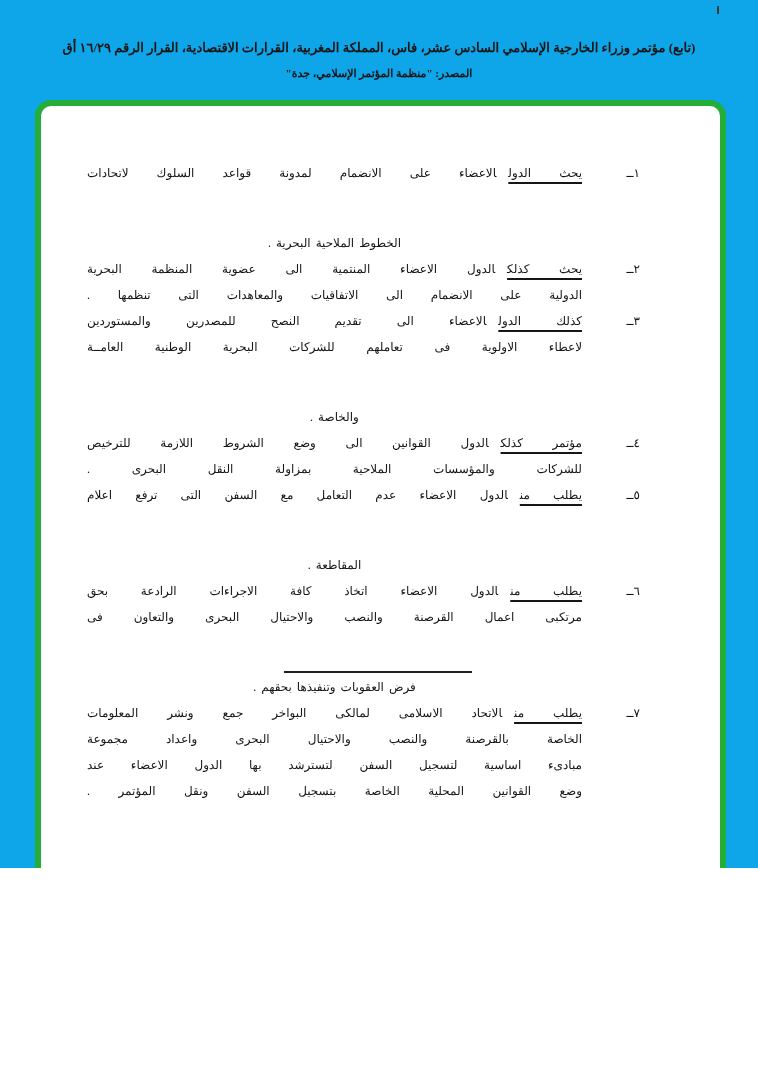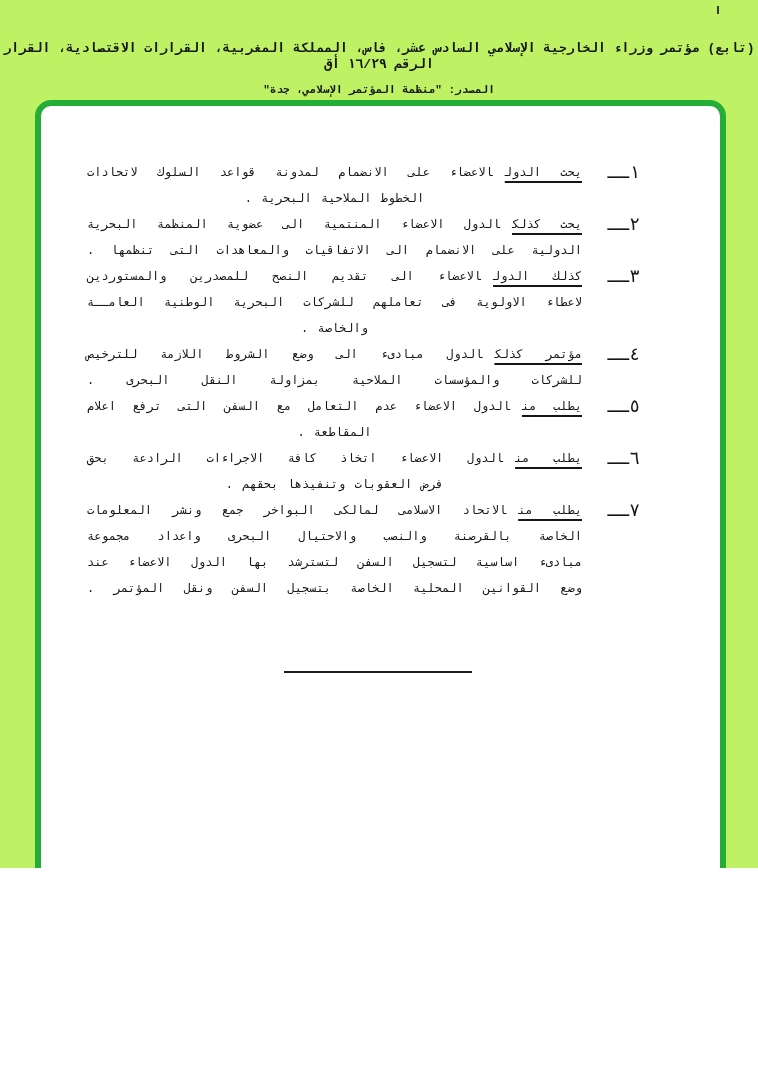--- a/index.html
+++ b/index.html
@@ -1,20 +1,20 @@
 <!DOCTYPE html>
 <html lang="ar"><head>
 <meta charset="utf-8">
 <style>
   html,body { margin:0; padding:0; background:#ffffff; }
   .page {
     position:relative;
     width:758px; height:868px;
-    background:#bef264;
-    font-family:Liberation Mono, monospace;
+    background:#0ea5e9;
+    font-family:Liberation Serif, serif;
     color:#161616;
     overflow:hidden;
   }
 
   
   .artifact {
     position:absolute; left:717px; top:6px;
     width:2px; height:8px; background:#3a3a3a;
   }
 
@@ -37,34 +37,34 @@
   .content {
     position:absolute;
     box-sizing:border-box;
     left:41px; top:106px;
     width:679px;
     padding:54px 80px 0 46px;
   }
   .item { display:flex; direction:rtl; column-gap:14px; }
   .num {
     flex:0 0 44px;
-    font-size:18px;
+    font-size:12px;
     line-height:26px;
     white-space:nowrap;
   }
   .body { flex:0 0 495px; width:495px; }
   .ln {
     direction:rtl;
     font-size:12px;
     line-height:26px;
     text-align:justify;
     text-align-last:justify;
     word-spacing:2px;
   }
-  .ln.center { text-align:center; text-align-last:center; }
+  .ln.center { text-align:center; text-align-last:center;margin-top:44px; }
   .lead {
     text-decoration:underline;
     text-decoration-thickness:1.5px;
     text-underline-offset:5px;
     padding-left:12px; 
   }
 
   
   .divider {
     position:absolute; left:284px; top:671px;
@@ -115,37 +115,38 @@
       <div class="body">
         <div class="ln"><span class="lead">كذلك الدول</span><span>الاعضاء الى تقديم النصح للمصدرين والمستوردين</span></div>
         <div class="ln">لاعطاء الاولوية فى تعاملهم للشركات البحرية الوطنية العامــة</div>
         <div class="ln center">والخاصة .</div>
       </div>
     </div>
 
     <div class="item">
       <div class="num">٤ــ</div>
       <div class="body">
-        <div class="ln"><span class="lead">مؤتمر كذلك</span><span>الدول مبادىء الى وضع الشروط اللازمة للترخيص</span></div>
+        <div class="ln"><span class="lead">مؤتمر كذلك</span><span>الدول القوانين الى وضع الشروط اللازمة للترخيص</span></div>
         <div class="ln">للشركات والمؤسسات الملاحية بمزاولة النقل البحرى .</div>
       </div>
     </div>
 
     <div class="item">
       <div class="num">٥ــ</div>
       <div class="body">
         <div class="ln"><span class="lead">يطلب من</span><span>الدول الاعضاء عدم التعامل مع السفن التى ترفع اعلام</span></div>
         <div class="ln center">المقاطعة .</div>
       </div>
     </div>
 
     <div class="item">
       <div class="num">٦ــ</div>
       <div class="body">
         <div class="ln"><span class="lead">يطلب من</span><span>الدول الاعضاء اتخاذ كافة الاجراءات الرادعة بحق</span></div>
+        <div class="ln">مرتكبى اعمال القرصنة والنصب والاحتيال البحرى والتعاون فى</div>
         <div class="ln center">فرض العقوبات وتنفيذها بحقهم .</div>
       </div>
     </div>
 
     <div class="item">
       <div class="num">٧ــ</div>
       <div class="body">
         <div class="ln"><span class="lead">يطلب من</span><span>الاتحاد الاسلامى لمالكى البواخر جمع ونشر المعلومات</span></div>
         <div class="ln">الخاصة بالقرصنة والنصب والاحتيال البحرى واعداد مجموعة</div>
         <div class="ln">مبادىء اساسية لتسجيل السفن لتسترشد بها الدول الاعضاء عند</div>

